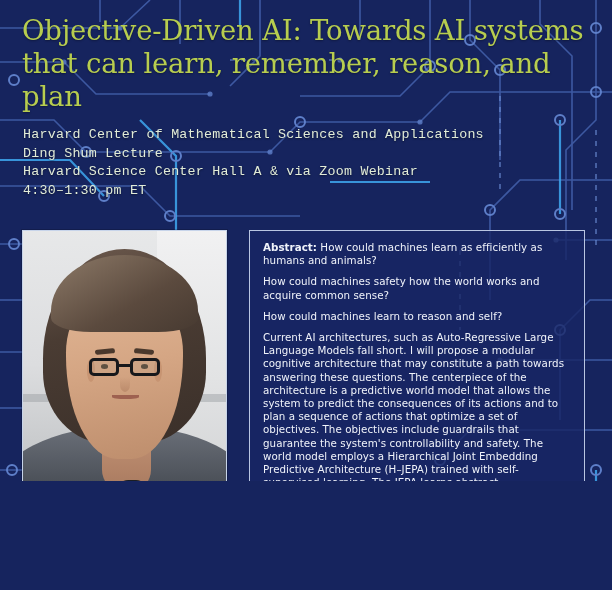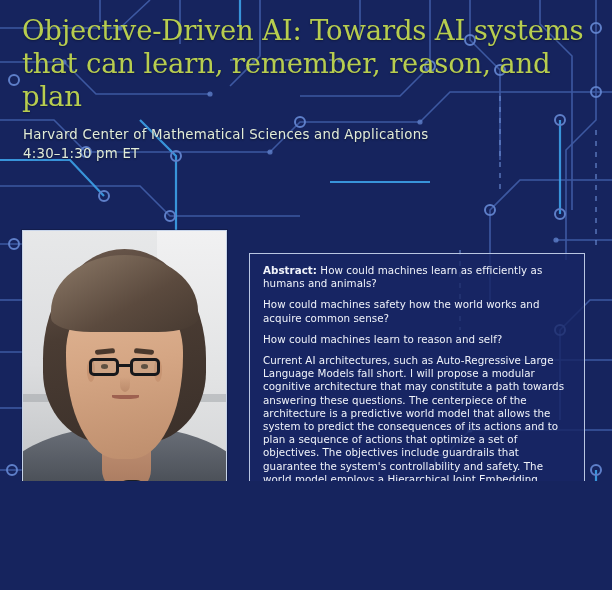--- a/index.html
+++ b/index.html
@@ -46,21 +46,21 @@
   
   .meta {
     position:absolute;
     left:23px; top:126px;
     color:#e2ecd8;
     font-size:13.3px;
     line-height:18.6px;
     letter-spacing:0.25px;
     text-shadow:0 1px 2px rgba(0,0,0,.45);
   }
-  .meta div { white-space:nowrap; }
+  .meta div { white-space:nowrap;font-family:Liberation Mono, monospace; }
 
   
   .portrait {
     position:absolute;
     left:22px; top:230px;
     width:205px; height:298px;
     border:1px solid #c7d4ea;
     overflow:hidden;
     background:#cfd3d6;
     box-shadow:0 0 0 1px rgba(0,0,0,.18);
@@ -193,21 +193,20 @@
 
   
   .abstract {
     position:absolute;
     left:249px; top:230px;
     width:336px; height:289px;
     background:rgba(24,38,100,.80);
     border:1px solid #b9c6e2;
     padding:10px 13px 20px 13px;
     overflow:hidden;
-    margin-top:23px;
   }
   .abstract p {
     color:#f0f3fa;
     font-size:10.3px;
     line-height:13.2px;
     margin-bottom:8px;
     letter-spacing:0.05px;
   }
   .abstract p:last-child { margin-bottom:0; }
   .abstract b { font-weight:700; }
@@ -346,20 +345,22 @@
       <circle cx="200" cy="540" r="2.6"></circle>
       <circle cx="600" cy="546" r="2.6"></circle>
       <circle cx="180" cy="584" r="2.6"></circle>
     </g>
   </svg>
 
   <h1 class="title">Objective-Driven AI: Towards AI systems that can learn, remember, reason, and plan</h1>
 
   <div class="meta">
     <div>Harvard Center of Mathematical Sciences and Applications</div>
+    <div>Ding Shum Lecture</div>
+    <div>Harvard Science Center Hall A &amp; via Zoom Webinar</div>
     <div>4:30–1:30 pm ET</div>
   </div>
 
   <div class="portrait">
     <div class="ph-bg"></div>
     <div class="ph-body"></div>
     <div class="ph-neck"></div>
     <div class="ph-hair"></div>
     <div class="ph-face">
       <div class="ph-ear-l"></div>

